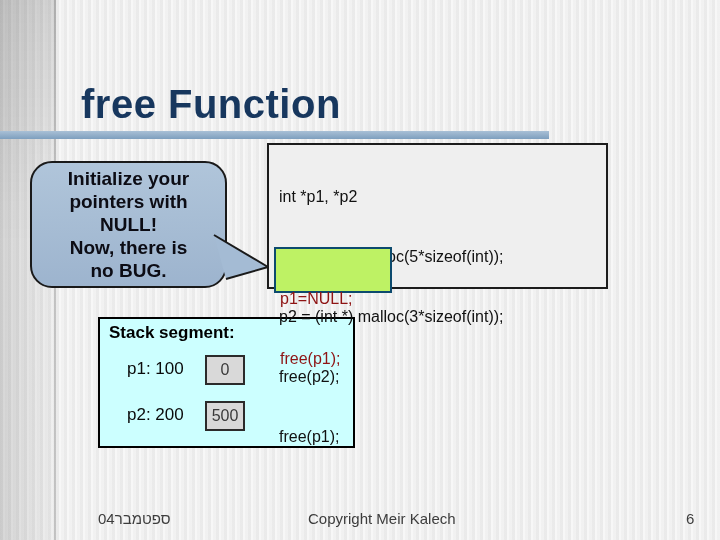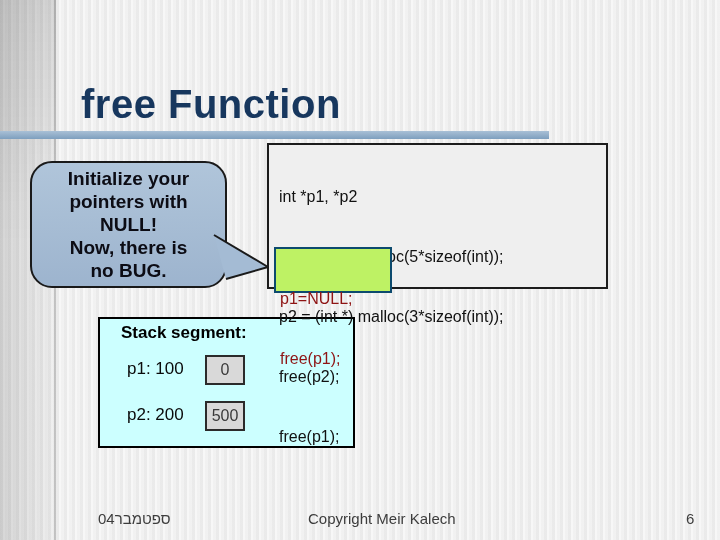--- a/index.html
+++ b/index.html
@@ -46,21 +46,21 @@
     text-align:center;font-weight:bold;font-size:19px;line-height:23px;color:#0c0c14;
     z-index:4;
   }
   .bubble-tail{position:absolute;left:202px;top:233px;width:72px;height:50px;z-index:5;}
   .seg-box{
     position:absolute;box-sizing:border-box;border:2px solid #000;background:#CCFFFF;
     font-size:17px;color:#000;
   }
   .stack-box{left:98px;top:317px;width:257px;height:131px;}
   .data-box{left:397px;top:319px;width:241px;height:124px;}
-  .seg-title{position:absolute;left:9px;top:4px;margin-left:12px;}
+  .seg-title{position:absolute;left:9px;top:4px;}
   .seg-title.bold{font-weight:bold;}
   .stack-row-label{position:absolute;left:27px;font-size:17px;color:#0a0a0a;}
   .mem-cell{
     position:absolute;left:105px;width:40px;height:30px;box-sizing:border-box;
     border:2px solid #2b2b2b;background:#d9d9d9;color:#3a3a3a;
     display:flex;align-items:center;justify-content:center;font-size:16px;
   }
   .footer-text{position:absolute;top:510px;font-size:15px;color:#3d3d3d;}
   .footer-date{left:98px;}
   .footer-copyright{left:308px;}

